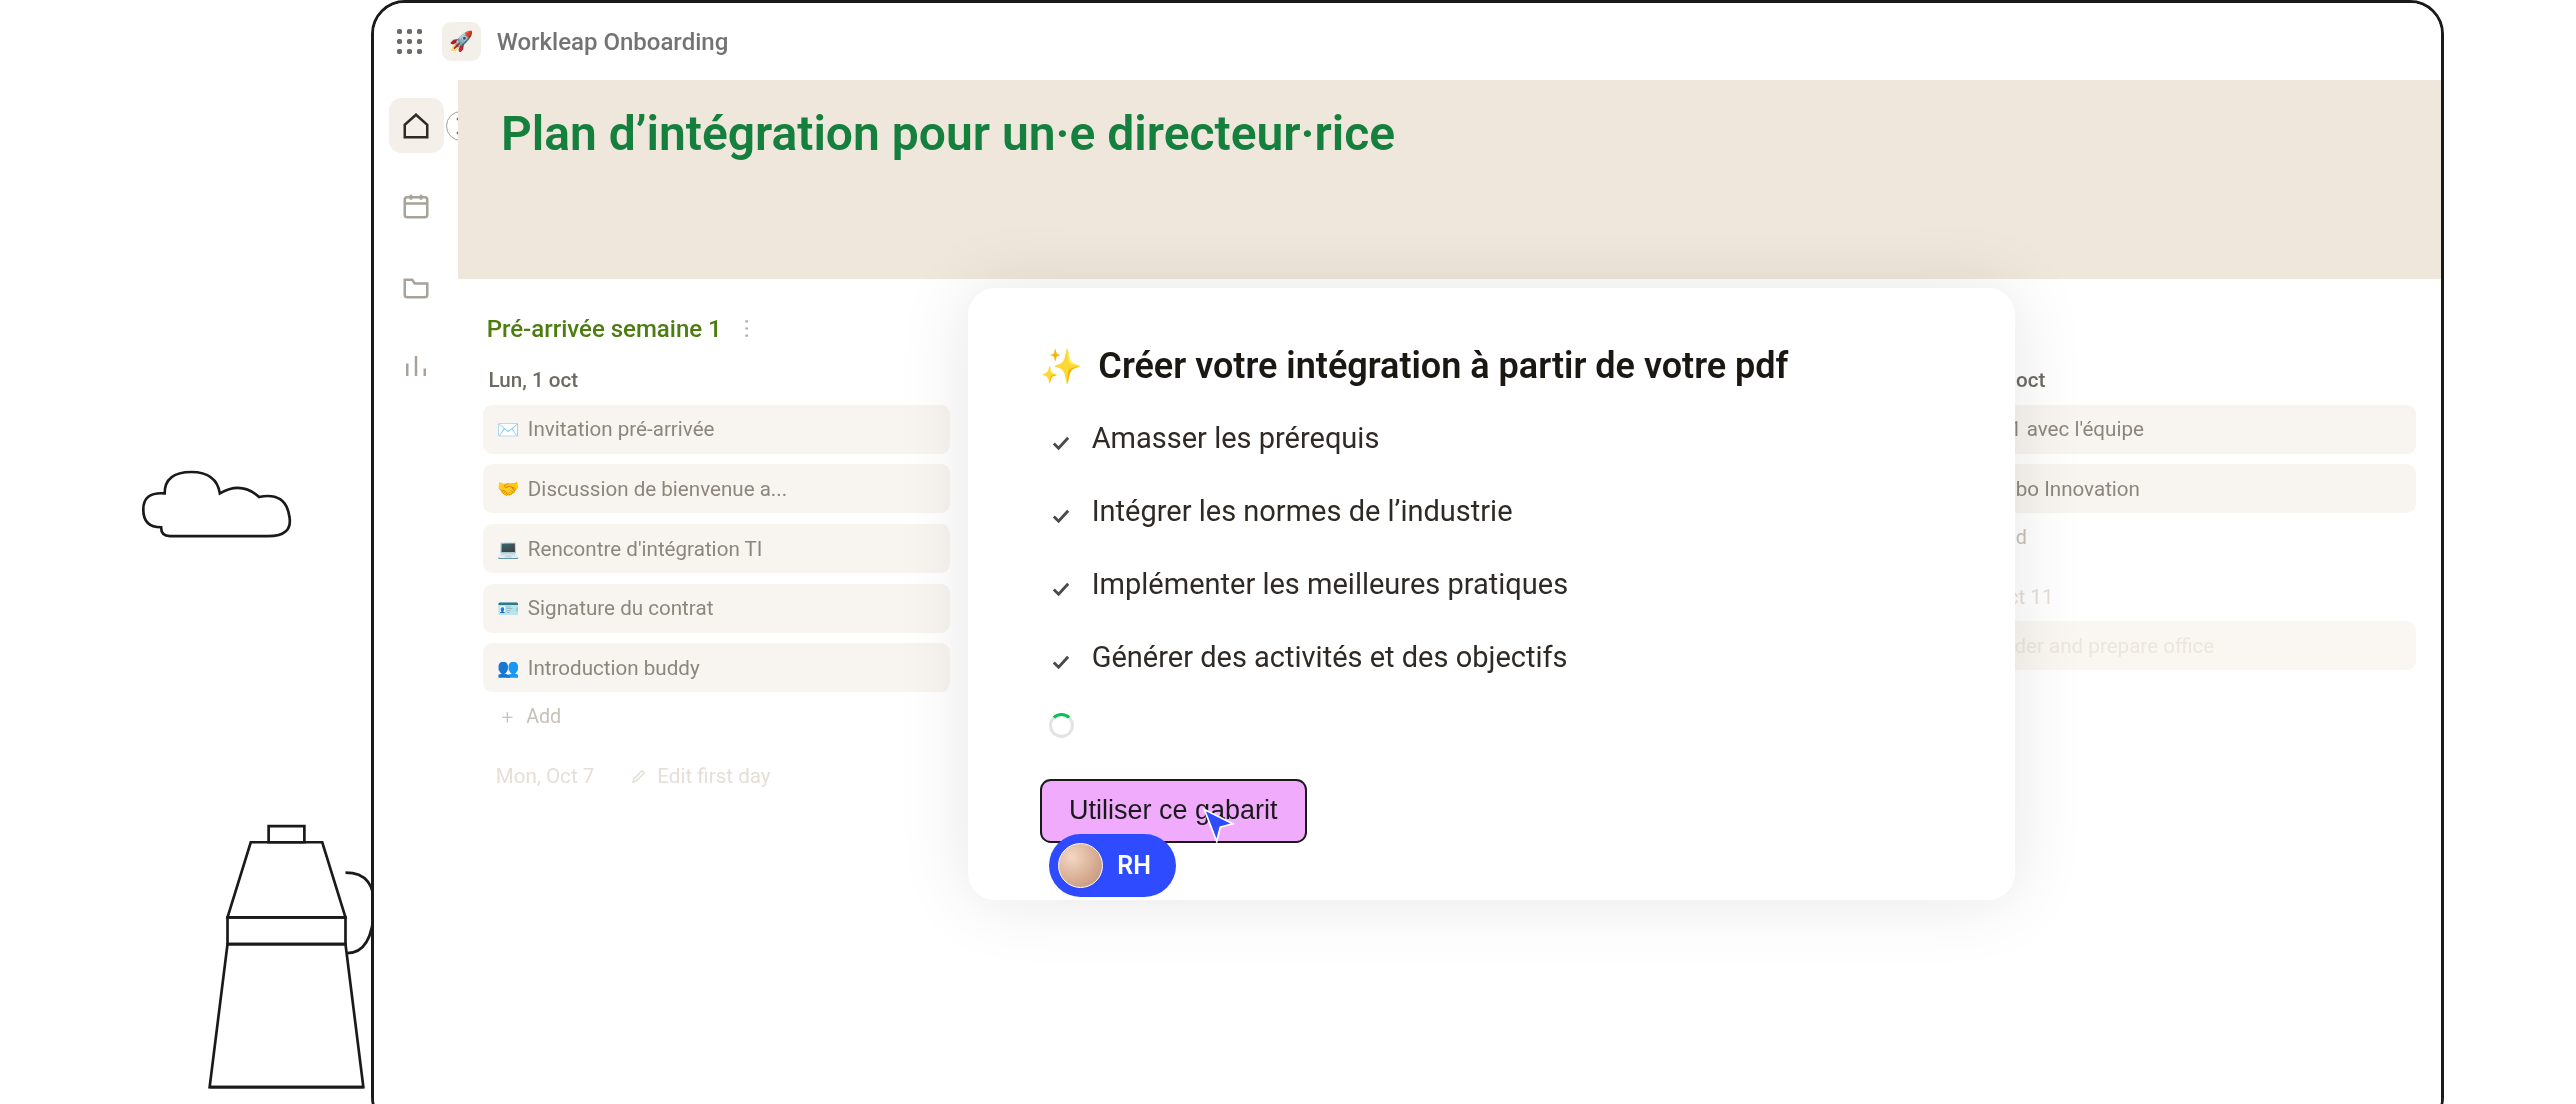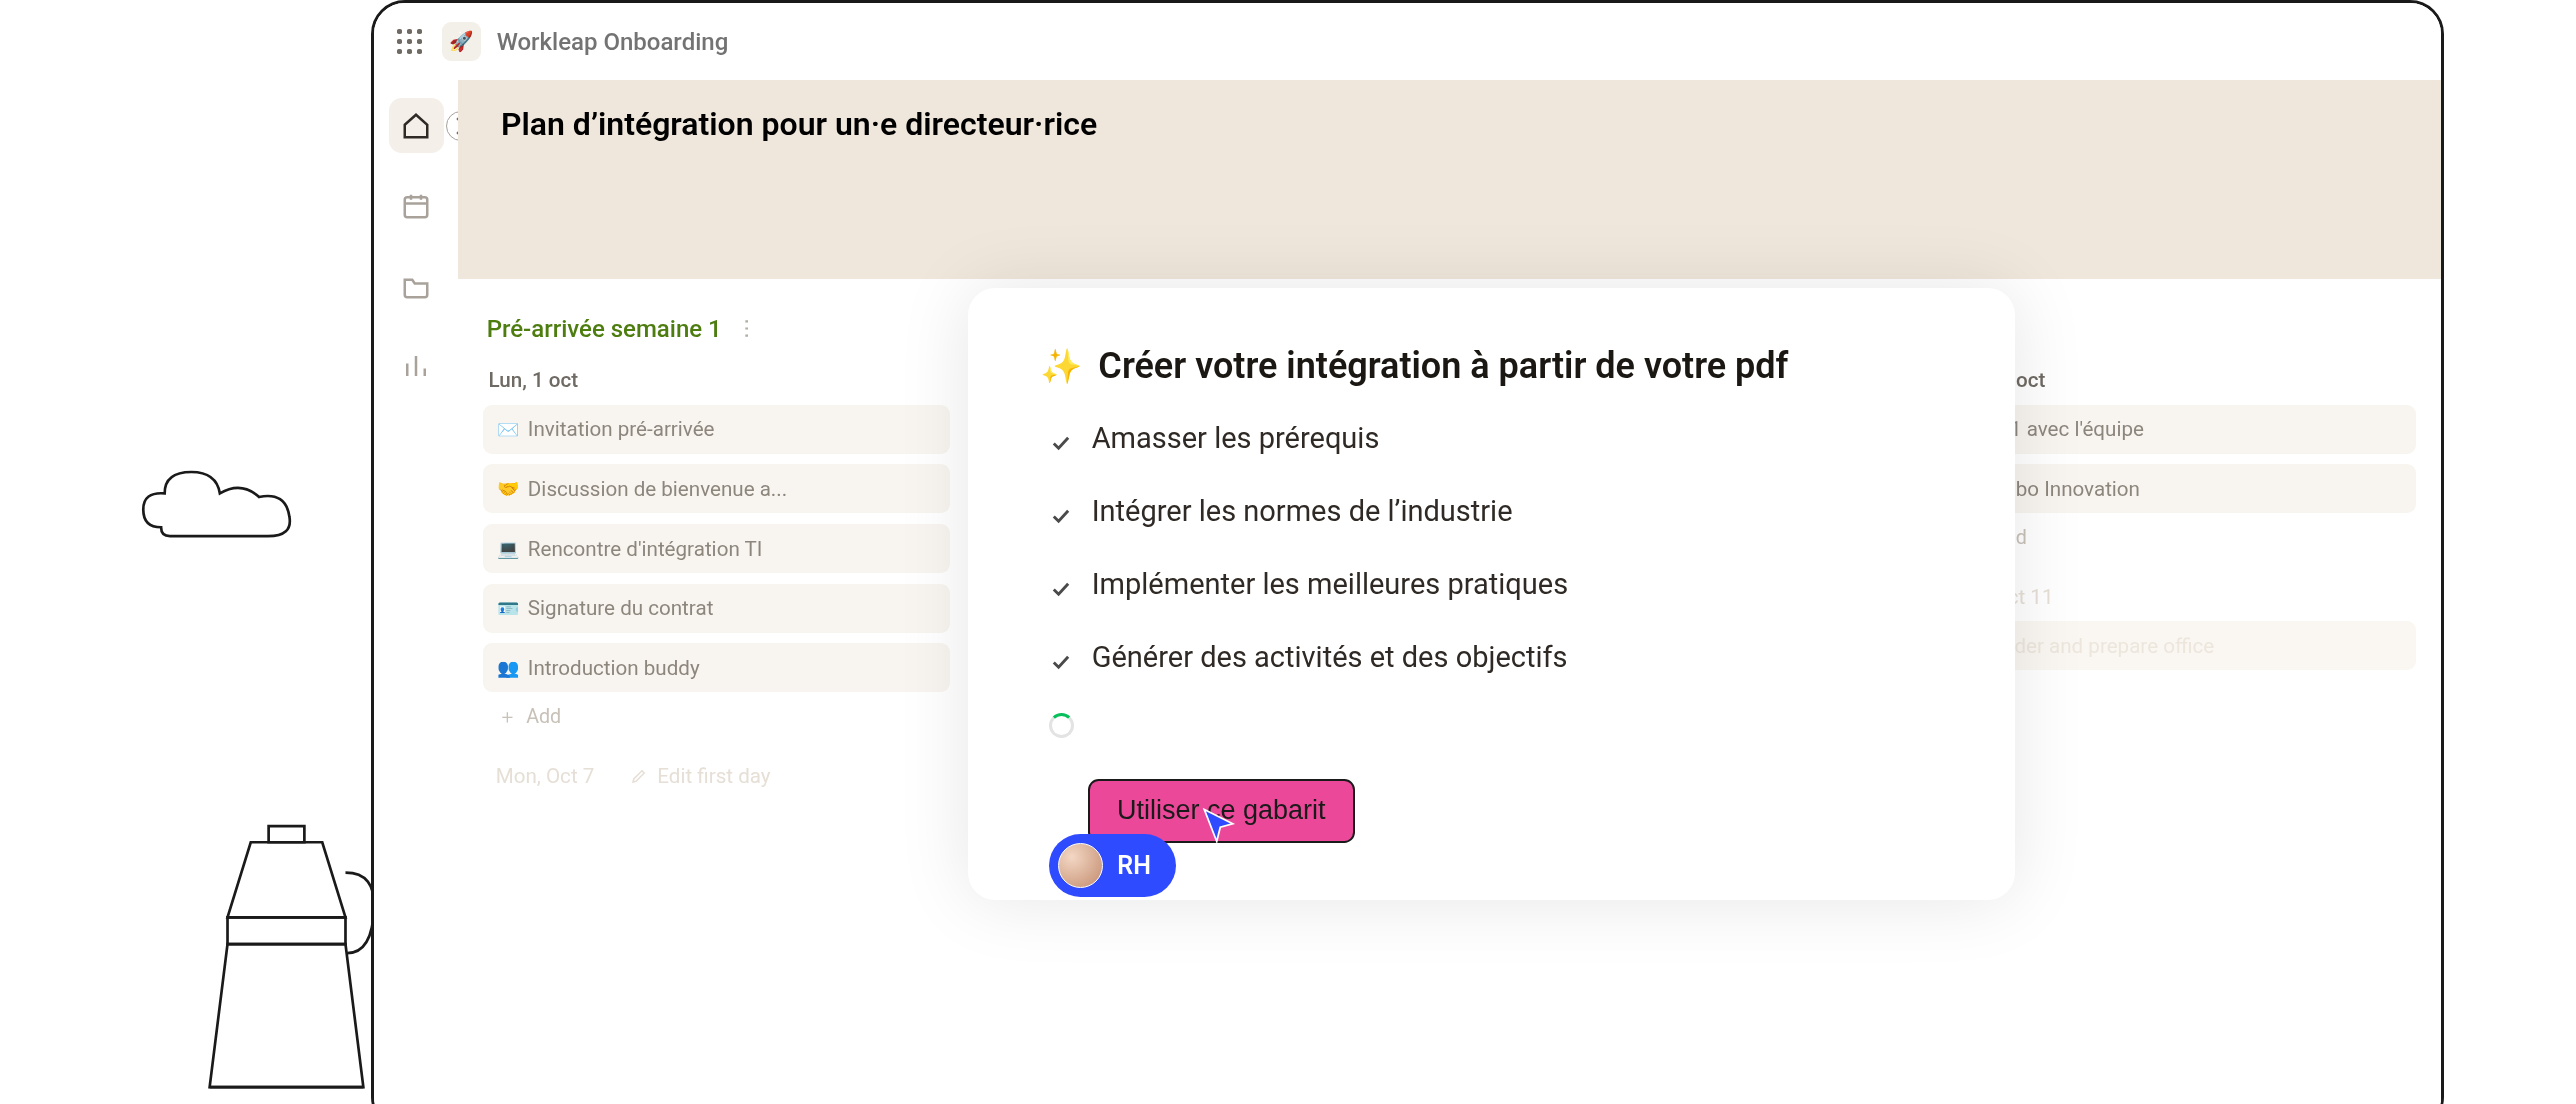--- a/index.html
+++ b/index.html
@@ -93,23 +93,23 @@
     flex: 1;
     background: #f0e7dc;
     display: flex; flex-direction: column;
     position: relative;
   }
   .hero {
     padding: 25px 43px 0;
     height: 199px;
   }
   .hero h1 {
-    font-size: 32px;
+    font-size: 48px;
     font-weight: 600;
-    color: #000000;
+    color: #15803d;
   }
   .board-wrap {
     background: #fff;
     margin: 0;
     flex: 1;
     padding: 27px 18px 0 18px;
   }
   .list-header {
     display: flex; align-items: center; gap: 14.3px;
     padding: 9px 10.7px 18px;
@@ -180,25 +180,24 @@
   }
   .check svg { width: 23px; height: 23px; stroke: #4a4a4a; fill:none; stroke-width:3; }
   .spinner {
     width: 25px; height: 25px; border: 3.6px solid #e3e3e3; border-top-color: #07c05c; border-radius: 50%;
     flex-shrink:0;
   }
   .cta-row { display:flex; align-items:flex-start; gap: 0; position: relative; }
   .cta {
     border: 2.7px solid #1a1a1a;
     border-radius: 10.7px;
-    background: #ec4899;
+    background: #f0abfc;
     padding: 14.3px 27px;
     font-size: 27px; font-weight: 500; color: #1a1a1a;
     cursor: pointer;
-    margin-left: 48px;
   }
   .cursor-badge {
     position: absolute;
     left: 9px; top: 55px;
     display: flex; align-items: center;
     background: #2e4bff;
     border-radius: 894px;
     padding: 9px 25px 9px 9px;
     gap: 14.3px;
     z-index: 12;

